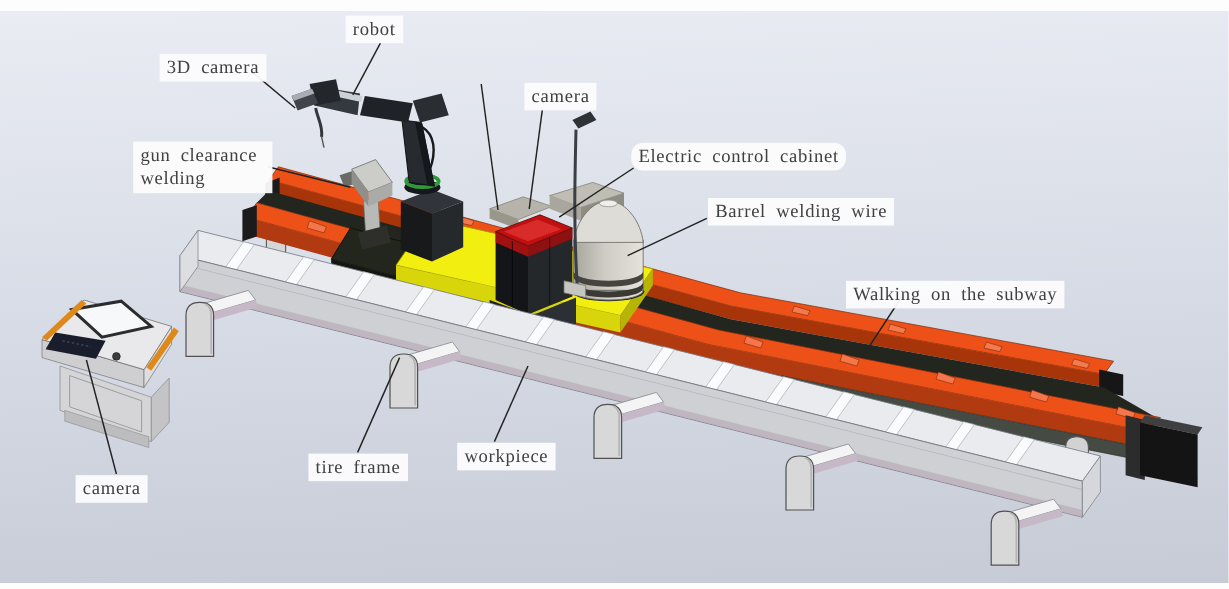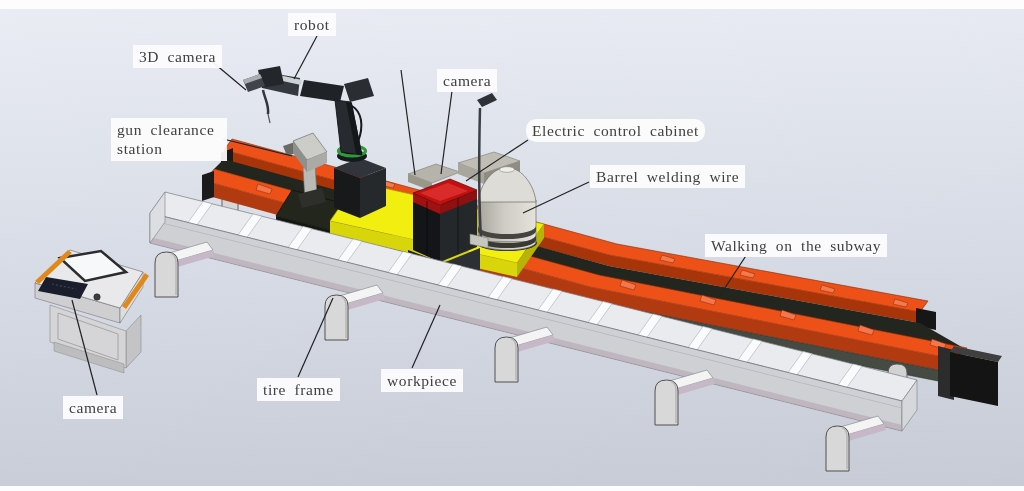--- a/index.html
+++ b/index.html
@@ -243,21 +243,21 @@
       <line x1="753" y1="245" x2="719" y2="297"></line>
       <line x1="298" y1="377" x2="333" y2="298"></line>
       <line x1="412" y1="368" x2="440" y2="305"></line>
       <line x1="97" y1="395" x2="72" y2="300"></line>
     </g>
   </svg>
 
   <div class="label" style="left:288px;top:13px;">robot</div>
   <div class="label" style="left:133px;top:45px;">3D camera</div>
   <div class="label" style="left:437px;top:69px;">camera</div>
-  <div class="label wrap" style="left:111px;top:118px;">gun clearance station</div>
+  <div class="label wrap" style="left:111px;top:118px;">gun clearance welding</div>
   <div class="label" style="left:526px;top:119px;border-radius:10px;">Electric control cabinet</div>
   <div class="label" style="left:590px;top:165px;text-align:right;">Barrel welding wire</div>
   <div class="label" style="left:705px;top:222px;margin-top:12px;">Walking on the subway</div>
   <div class="label" style="left:257px;top:378px;text-align:right;">tire frame</div>
   <div class="label" style="left:381px;top:369px;">workpiece</div>
   <div class="label" style="left:63px;top:396px;">camera</div>
 
   <div style="position:absolute;left:0;top:0;width:1024px;height:9px;background:#fdfdfd;z-index:4;"></div>
   <div style="position:absolute;left:0;top:486px;width:1024px;height:5px;background:#fdfdfd;z-index:4;"></div>
 </div>

